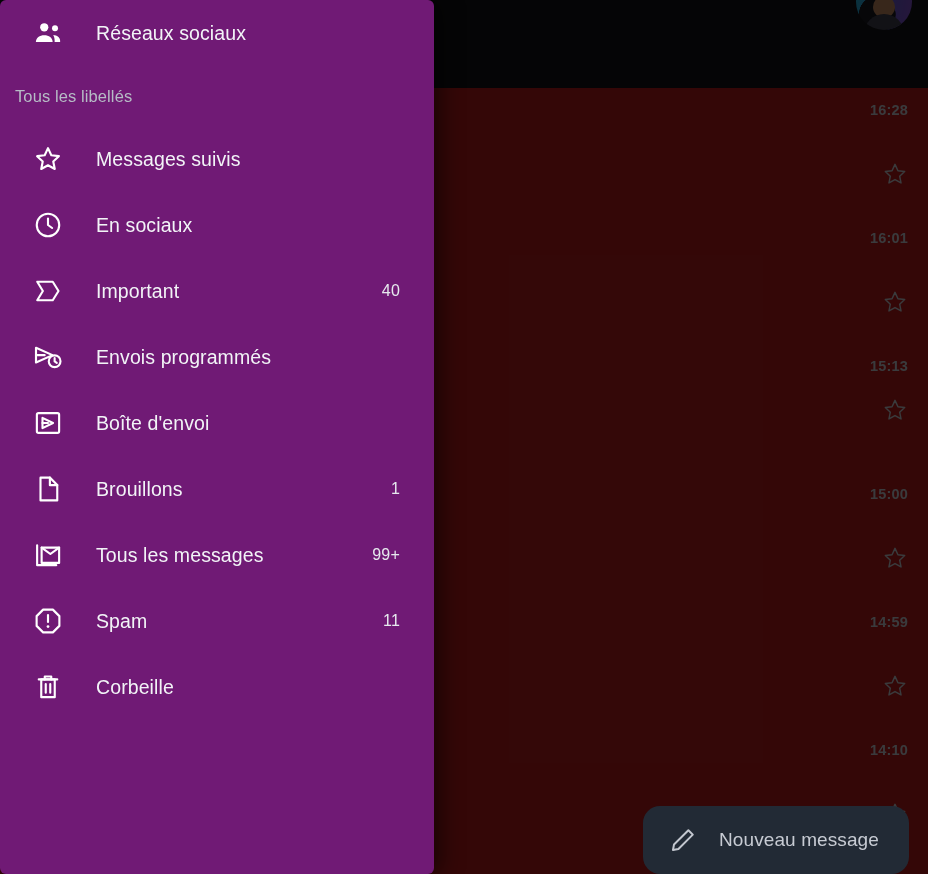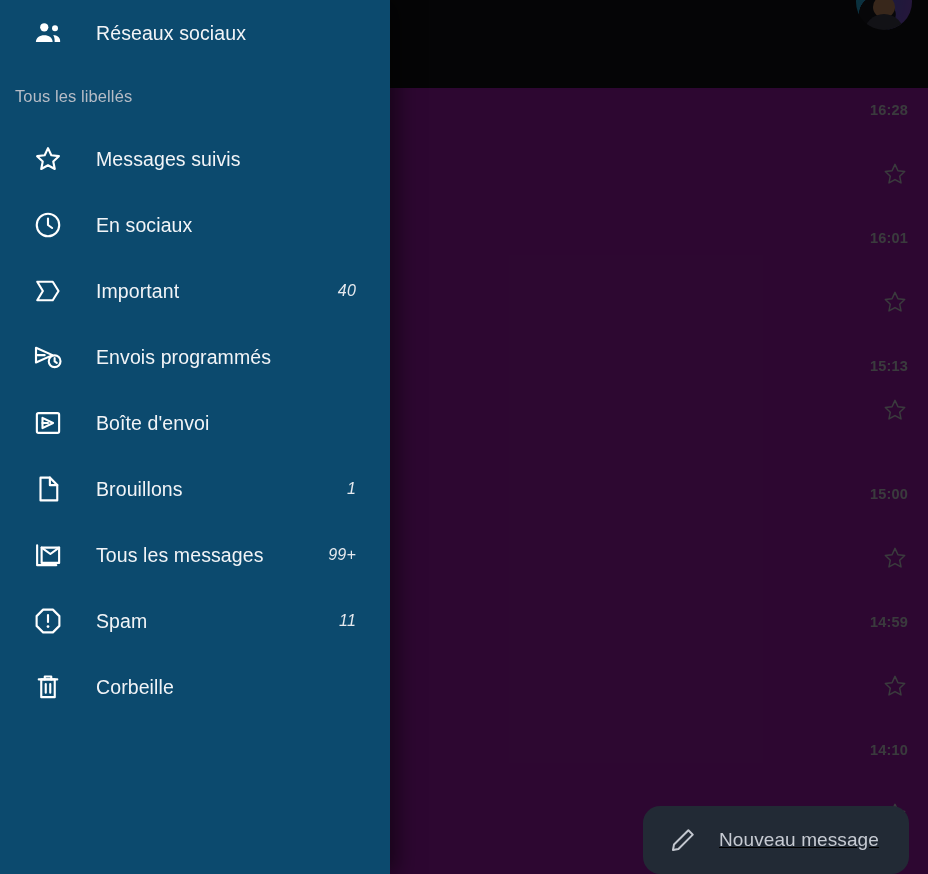--- a/index.html
+++ b/index.html
@@ -5,21 +5,21 @@
   html,body{margin:0;padding:0;}
   body{
     width:928px;height:874px;overflow:hidden;
     background:#0b0b0e;
     font-family:"Liberation Sans","DejaVu Sans",sans-serif;
     -webkit-font-smoothing:antialiased;
   }
   #app{position:relative;width:928px;height:874px;overflow:hidden;background:#0b0b0e;}
 
   
-  #mail-list{position:absolute;inset:0;background:#a21caf;}
+  #mail-list{position:absolute;inset:0;background:#b91c1c;}
   .list-header{position:absolute;top:0;left:0;right:0;height:88px;background:#131318;}
   .avatar{
     position:absolute;top:-26px;right:16px;width:56px;height:56px;border-radius:50%;
     background:radial-gradient(circle at 38% 72%,#1b1b20 0 34%,rgba(0,0,0,0) 35%),
                linear-gradient(100deg,#1fb6d8 0%,#35a7e8 30%,#6a5bd6 62%,#8b4fd0 100%);
     overflow:hidden;
   }
   .avatar::after{
     content:"";position:absolute;left:50%;top:40%;transform:translateX(-50%);
     width:22px;height:22px;border-radius:50%;background:#c98d63;
@@ -51,39 +51,39 @@
   .star{flex:0 0 auto;margin-left:auto;width:26px;height:26px;color:#cfd3da;}
   .star svg{display:block;width:26px;height:26px;}
 
   
   #scrim{position:absolute;inset:0;background:rgba(0,0,0,.72);}
 
   
   #fab{
     position:absolute;left:643px;top:806px;height:68px;
     display:flex;align-items:center;gap:22px;
-    padding:0 30px 0 26px;border-radius:17px;background:#222a35;z-index:40;text-decoration:underline;
+    padding:0 30px 0 26px;border-radius:17px;background:#222a35;z-index:40;
   }
   #fab .pencil{width:28px;height:28px;color:#c3c7cf;flex:0 0 auto;}
   #fab .pencil svg{display:block;width:28px;height:28px;}
   #fab .flabel{font-size:19px;color:#c7cbd3;letter-spacing:.1px;white-space:nowrap;}
 
   
   #drawer{
-    position:absolute;left:0;top:0;width:390px;height:874px;background:#0c4a6e;
-    box-shadow:6px 0 22px rgba(0,0,0,.55);z-index:30;overflow:hidden;
+    position:absolute;left:0;top:0;width:434px;height:874px;background:#701a75;
+    box-shadow:6px 0 22px rgba(0,0,0,.55);z-index:30;overflow:hidden;border-radius:6px;
   }
   .nav-item{
     position:relative;display:flex;align-items:center;height:66px;padding:0 34px 0 0;
     box-sizing:border-box;
   }
   .nav-ico{width:96px;flex:0 0 96px;display:flex;align-items:center;justify-content:center;color:#ffffff;}
   .nav-ico svg{display:block;width:30px;height:30px;}
   .nav-label{font-size:19.5px;color:#f2f4f7;letter-spacing:.1px;white-space:nowrap;}
-  .nav-count{margin-left:auto;font-size:16px;color:#e6e9ee;font-weight:500;letter-spacing:.2px;font-style:italic;}
+  .nav-count{margin-left:auto;font-size:16px;color:#e6e9ee;font-weight:500;letter-spacing:.2px;}
   .section-title{
     height:60px;display:flex;align-items:center;padding-left:15px;
     font-size:16.5px;color:#b6bcc6;letter-spacing:.1px;
   }
 </style>
 </head>
 <body>
 
 <div id="app">
 

